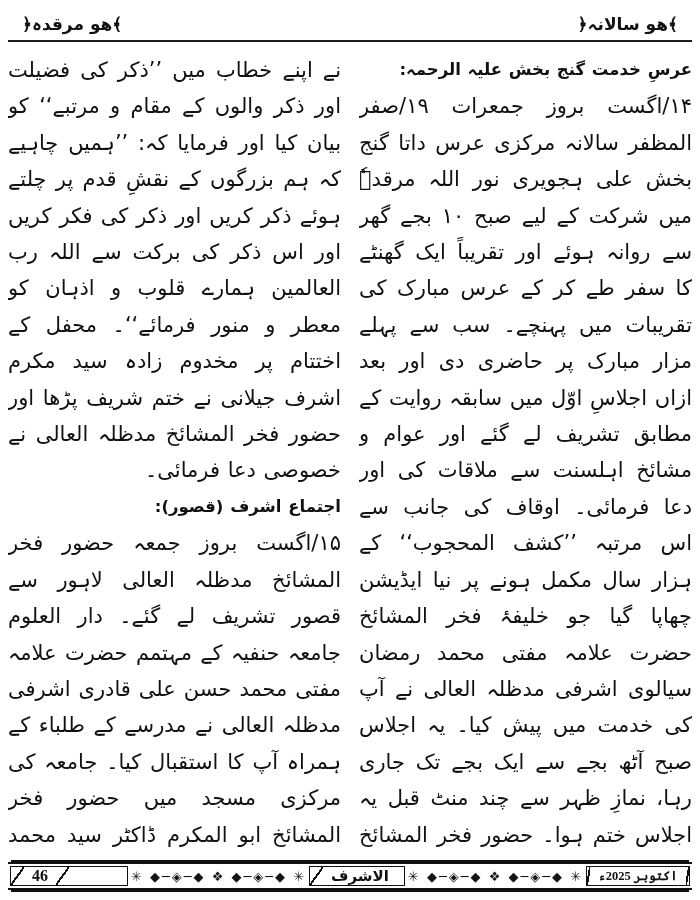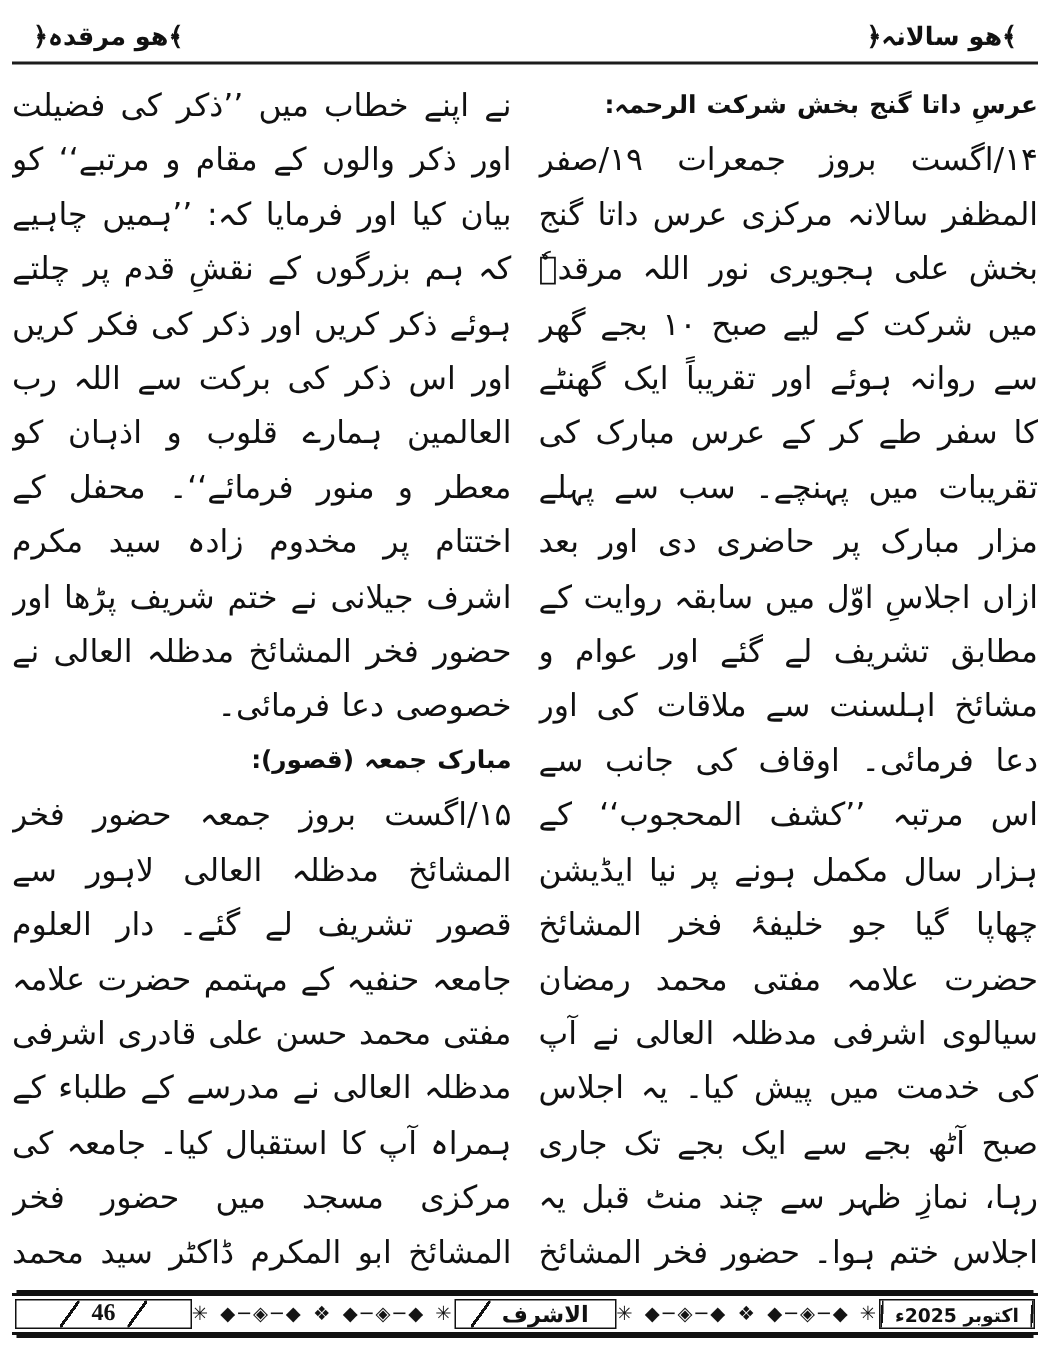--- a/index.html
+++ b/index.html
@@ -49,63 +49,63 @@
     border-top:2px solid #111;
     border-bottom:2px solid #111;
     box-shadow:0 5px 0 -3px #111, 0 -5px 0 -3px #111;
     display:flex;direction:ltr;align-items:stretch;
     background:#fff;
     padding:1px 2px;
     box-sizing:border-box;
   }
   .fbox{
     border:1.5px solid #111;
-    display:flex;align-items:center;justify-content:center;
+    display:flex;align-items:center;justify-content:flex-start;
     font-weight:bold;
     position:relative;
     background:#fff;
     box-sizing:border-box;
     margin:1px 0;
   }
   .fbox .slash{
     width:13px;align-self:stretch;
     background:linear-gradient(to bottom right,
       transparent calc(50% - 1px), #111 calc(50% - 1px),
       #111 calc(50% + 1px), transparent calc(50% + 1px));
   }
   .fbox .inner{padding:0 8px;white-space:nowrap;}
   .fbox.page-no{width:118px;font-family:"Liberation Serif","DejaVu Serif",serif;font-size:16px;}
-  .fbox.mag{width:108px;font-size:15px;}
-  .fbox.date{width:104px;font-size:12.5px;}
+  .fbox.mag{width:96px;font-size:15px;}
+  .fbox.date{width:104px;font-size:12.5px;font-family:Liberation Serif, serif;}
   .orn{
     flex:1 1 0;
     display:flex;align-items:center;justify-content:center;
     font-size:13px;letter-spacing:2px;
     white-space:nowrap;overflow:hidden;
     color:#141414;
   }
 </style>
 </head>
 <body>
 
 <div class="page">
 
   <div class="header">
     <span class="tag">﴾هو سالانہ﴿</span>
     <span class="tag">﴾هو مرقدہ﴿</span>
   </div>
 
   <div class="columns">
     <div class="col">
-        <div class="block heading">عرسِ داتا گنج بخش شرکت الرحمہ:</div>
+        <div class="block heading">عرسِ خدمت گنج بخش علیہ الرحمہ:</div>
         <div class="block body">۱۴/اگست بروز جمعرات ۱۹/صفر المظفر سالانہ مرکزی عرس داتا گنج بخش علی ہجویری نور اللہ مرقدہٗ میں شرکت کے لیے صبح ۱۰ بجے گھر سے روانہ ہوئے اور تقریباً ایک گھنٹے کا سفر طے کر کے عرس مبارک کی تقریبات میں پہنچے۔ سب سے پہلے مزار مبارک پر حاضری دی اور بعد ازاں اجلاسِ اوّل میں سابقہ روایت کے مطابق تشریف لے گئے اور عوام و مشائخ اہلسنت سے ملاقات کی اور دعا فرمائی۔ اوقاف کی جانب سے اس مرتبہ ’’کشف المحجوب‘‘ کے ہزار سال مکمل ہونے پر نیا ایڈیشن چھاپا گیا جو خلیفۂ فخر المشائخ حضرت علامہ مفتی محمد رمضان سیالوی اشرفی مدظلہ العالی نے آپ کی خدمت میں پیش کیا۔ یہ اجلاس صبح آٹھ بجے سے ایک بجے تک جاری رہا، نمازِ ظہر سے چند منٹ قبل یہ اجلاس ختم ہوا۔ حضور فخر المشائخ ابو المکرم ڈاکٹر سید محمد اشرف جیلانی مدظلہ العالی احباب کے ہمراہ وہاں سے راوی روڈ کی طرف روانہ ہوئے اور حاجی نثار احمد پراچہ اشرفی کے ہاں سالانہ محفل ختم کا انعقاد ہوا۔ یہ محفل ہر سال ۱۹/صفر بعد نمازِ عصر تا عشاء منعقد کی جاتی ہے۔ بعد نمازِ عصر ختم خواجگان حضور فخر المشائخ ابو المکرم مدظلہ العالی خود پڑھاتے ہیں بعد ازاں مختصر محفل نعت و مناقب پیش کیے جاتے ہیں۔ اس کے بعد حضور فخر المشائخ مدظلہ العالی خصوصی خطاب فرماتے ہیں۔ آپ</div>
       </div>
     <div class="col">
         <div class="block body">نے اپنے خطاب میں ’’ذکر کی فضیلت اور ذکر والوں کے مقام و مرتبے‘‘ کو بیان کیا اور فرمایا کہ: ’’ہمیں چاہیے کہ ہم بزرگوں کے نقشِ قدم پر چلتے ہوئے ذکر کریں اور ذکر کی فکر کریں اور اس ذکر کی برکت سے اللہ رب العالمین ہمارے قلوب و اذہان کو معطر و منور فرمائے‘‘۔ محفل کے اختتام پر مخدوم زادہ سید مکرم اشرف جیلانی نے ختم شریف پڑھا اور حضور فخر المشائخ مدظلہ العالی نے خصوصی دعا فرمائی۔</div>
-        <div class="block heading">مبارک جمعہ (قصور):</div>
+        <div class="block heading">اجتماع اشرف (قصور):</div>
         <div class="block body">۱۵/اگست بروز جمعہ حضور فخر المشائخ مدظلہ العالی لاہور سے قصور تشریف لے گئے۔ دار العلوم جامعہ حنفیہ کے مہتمم حضرت علامہ مفتی محمد حسن علی قادری اشرفی مدظلہ العالی نے مدرسے کے طلباء کے ہمراہ آپ کا استقبال کیا۔ جامعہ کی مرکزی مسجد میں حضور فخر المشائخ ابو المکرم ڈاکٹر سید محمد اشرف جیلانی مدظلہ العالی نے اجتماعِ جمعہ سے خطاب فرمایا۔ جس میں آپ نے سورۂ نساء کی آیہ مبارکہ پر مفصل اور مدلل گفتگو فرمائی۔ اس موقع پر آپ کے ہمراہ صاحبزادہ سید مکرم اشرف جیلانی، صاحبزادہ سید ذیشان اشرف جیلانی، صاحبزادہ سید علی مرتضیٰ اشرف جیلانی اور حاجی نثار احمد پراچہ اشرفی موجود تھے۔</div>
       </div>
   </div>
 
   <div class="footer">
     <div class="fbox page-no">
       <span class="slash"></span>
       <span class="inner">46</span>
       <span class="slash"></span>
     </div>

